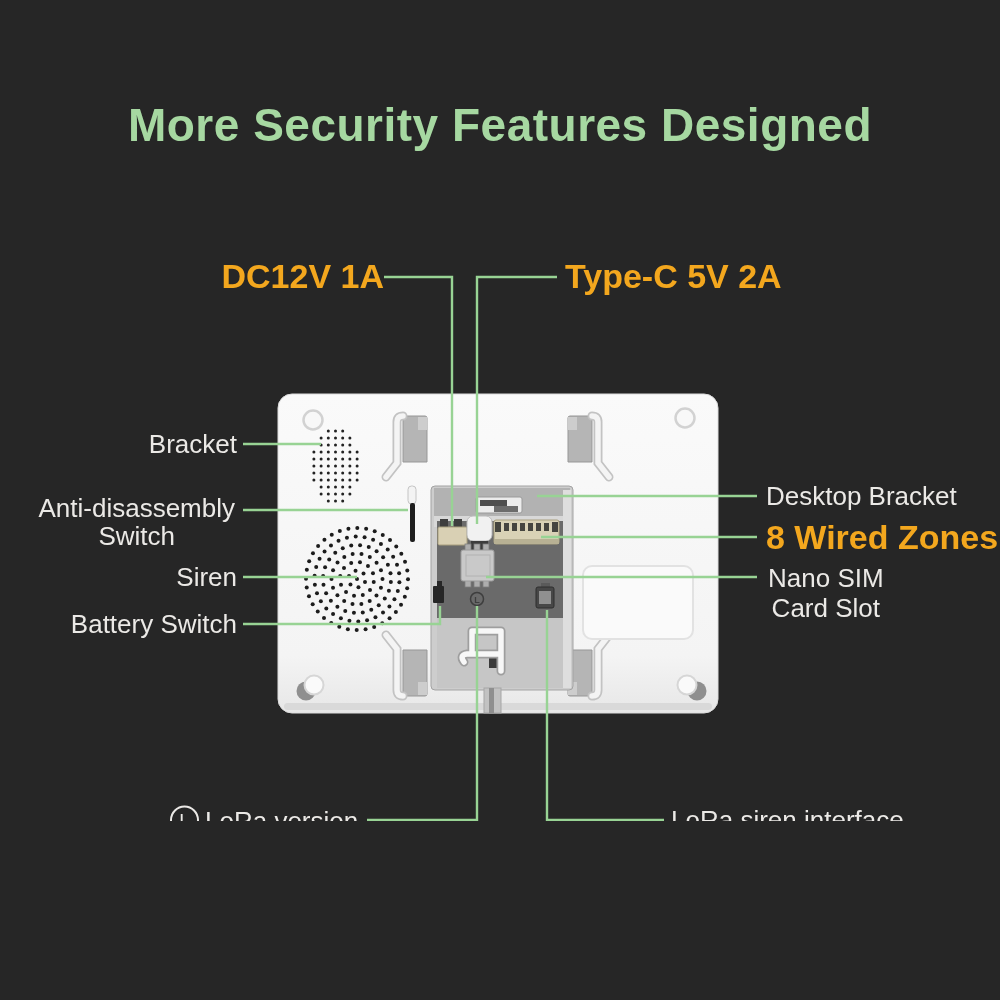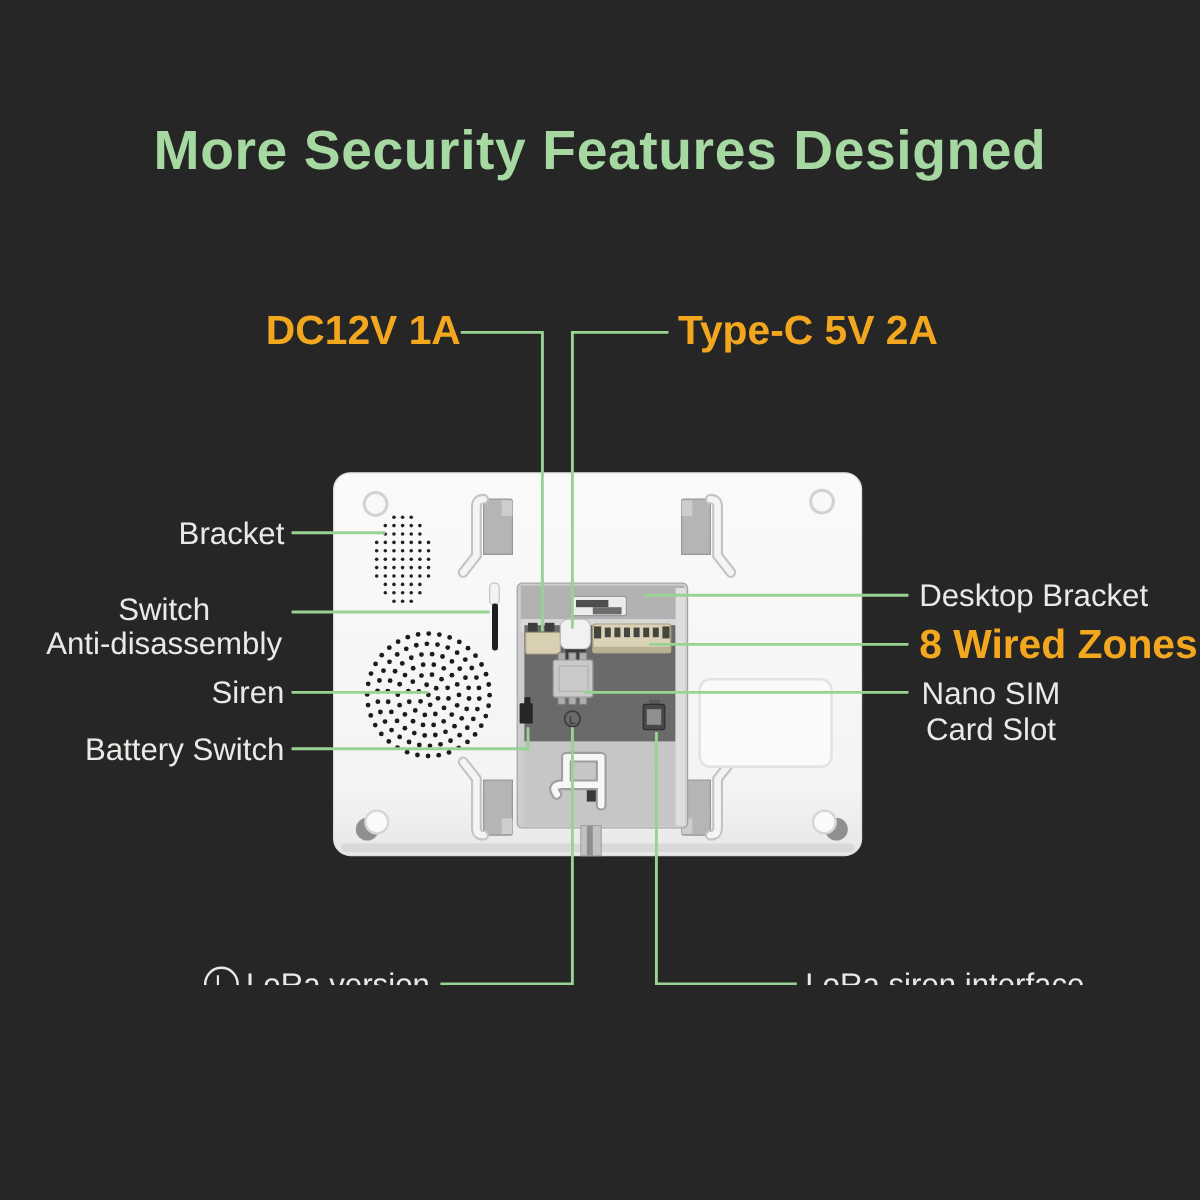--- a/index.html
+++ b/index.html
@@ -378,22 +378,22 @@
       <path d="M486,577 H757"></path>
       <path d="M367,820 H477 V606"></path>
       <path d="M547,610 V820 H664"></path>
     </g>
   </svg>
 
   <div class="lbl orange" id="lbl-dc">DC12V 1A</div>
   <div class="lbl orange" id="lbl-typec">Type-C 5V 2A</div>
   <div class="lbl" id="lbl-speaker">Bracket</div>
   <div class="lbl two-line" id="lbl-anti">
+    <div>Anti-disassembly</div>
     <div>Switch</div>
-    <div>Anti-disassembly</div>
   </div>
   <div class="lbl" id="lbl-siren">Siren</div>
   <div class="lbl" id="lbl-battery">Battery Switch</div>
   <div class="lbl" id="lbl-bracket">Desktop Bracket</div>
   <div class="lbl orange" id="lbl-zones">8 Wired Zones</div>
   <div class="lbl two-line" id="lbl-sim">
     <div>Nano SIM</div>
     <div>Card Slot</div>
   </div>
   <div class="lbl" id="lbl-lora">

